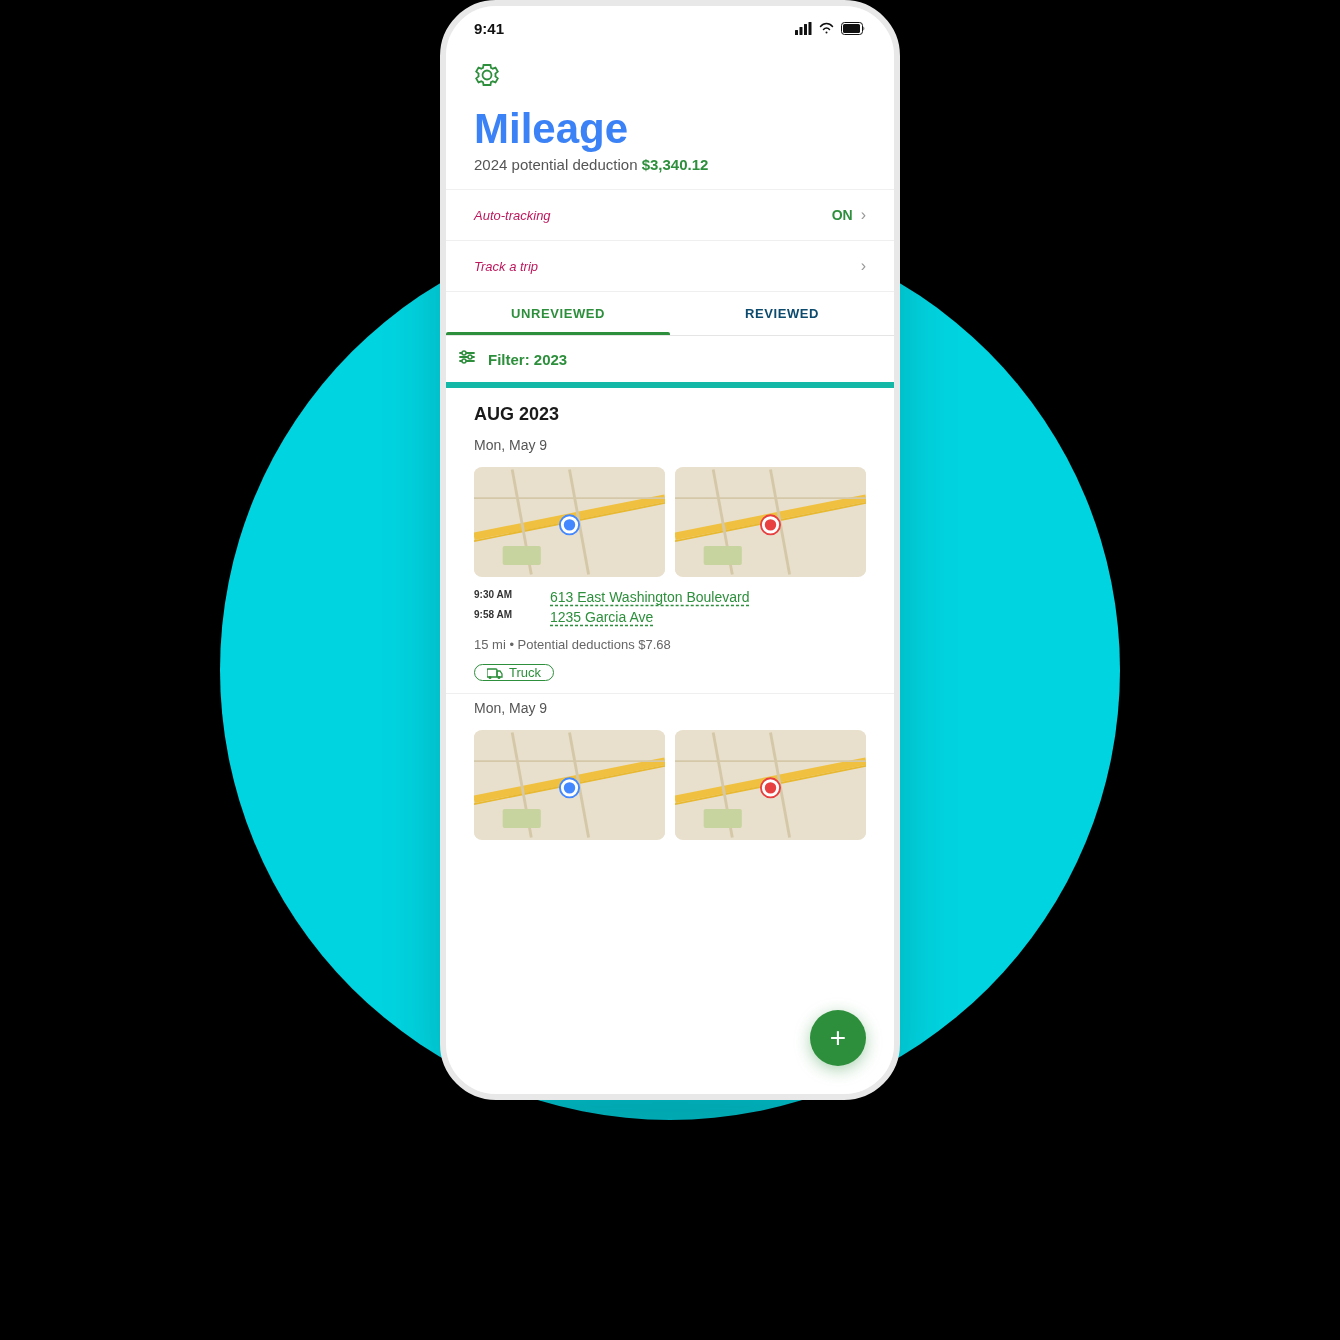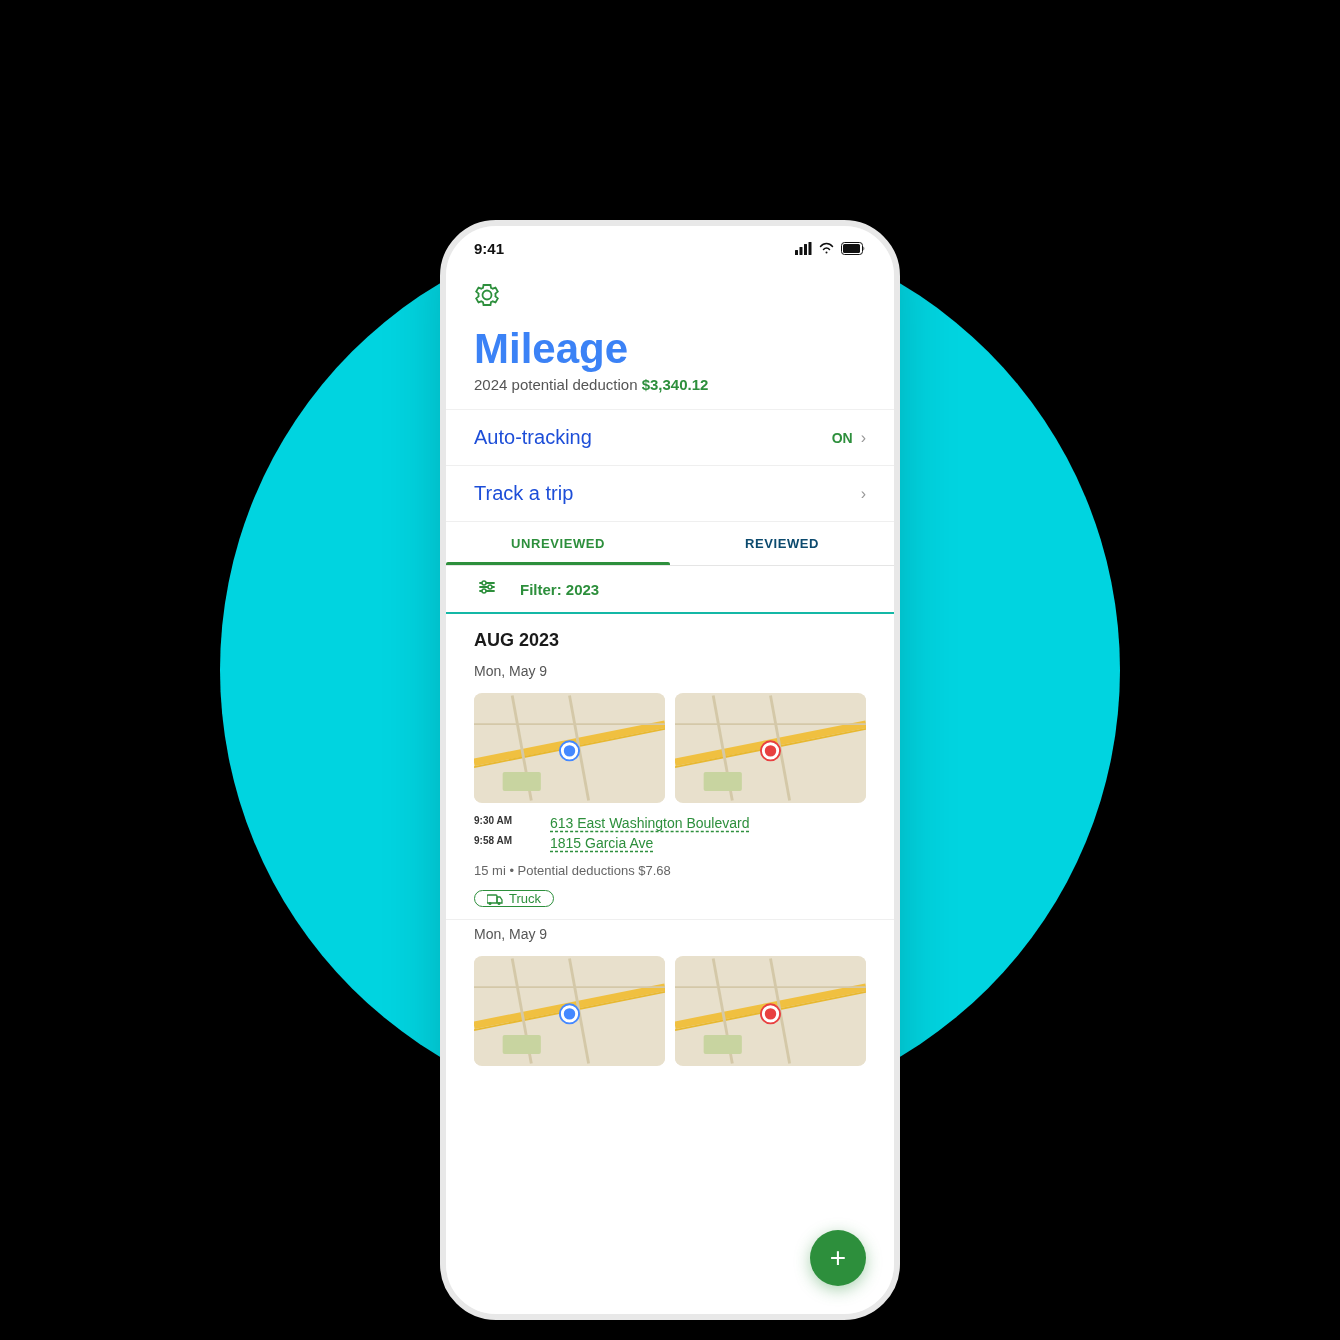--- a/index.html
+++ b/index.html
@@ -10,21 +10,21 @@
       align-items: center;
       min-height: 100vh;
       font-family: -apple-system, BlinkMacSystemFont, 'Segoe UI', sans-serif;
     }
     .scene {
       position: relative;
       width: 1172px;
       height: 1340px;
       display: flex;
       justify-content: center;
-      align-items: flex-end;
+      align-items: flex-start;
       background: #000;
     }
     .teal-circle {
       position: absolute;
       width: 900px;
       height: 900px;
       background: #00d4e0;
       border-radius: 50%;
       top: 50%;
       left: 50%;
@@ -111,22 +111,23 @@
     
     .menu-item {
       display: flex;
       align-items: center;
       justify-content: space-between;
       padding: 16px 28px;
       border-bottom: 1px solid #efefef;
       cursor: pointer;
     }
     .menu-item-label {
-      font-size: 20px;
-      color: #1d4ed8;
+      font-size: 13px;
+      color: #be185d;
+      font-style: italic;
     }
     .menu-item-right {
       display: flex;
       align-items: center;
       gap: 8px;
     }
     .on-badge {
       font-size: 14px;
       font-weight: 700;
       color: #2d8f3c;
@@ -163,23 +164,23 @@
       right: 0;
       height: 3px;
       background: #2d8f3c;
       border-radius: 2px 2px 0 0;
     }
 
     
     .filter-row {
       display: flex;
       align-items: center;
-      padding: 12px 32px;
-      border-bottom: 2px solid #14b8a6;
-      gap: 24px;
+      padding: 12px 12px;
+      border-bottom: 6px solid #14b8a6;
+      gap: 12px;
       cursor: pointer;
     }
     .filter-icon {
       color: #2d8f3c;
       font-size: 16px;
     }
     .filter-label {
       font-size: 15px;
       font-weight: 600;
       color: #2d8f3c;
@@ -414,21 +415,21 @@
           </div>
         </div>
 
         <div class="trip-detail">
           <div class="trip-location-row">
             <span class="trip-time">9:30 AM</span>
             <span class="trip-address">613 East Washington Boulevard</span>
           </div>
           <div class="trip-location-row">
             <span class="trip-time">9:58 AM</span>
-            <span class="trip-address">1815 Garcia Ave</span>
+            <span class="trip-address">1235 Garcia Ave</span>
           </div>
         </div>
         <div class="trip-meta">15 mi • Potential deductions $7.68</div>
         <div class="trip-tag">
           <svg width="16" height="12" viewBox="0 0 16 12" fill="none">
             <rect x="0" y="2" width="10" height="8" rx="1" stroke="#2d8f3c" stroke-width="1.3" fill="none"></rect>
             <path d="M10 4h3l2 3v3h-5V4z" stroke="#2d8f3c" stroke-width="1.3" fill="none"></path>
             <circle cx="3" cy="10.5" r="1.5" fill="#2d8f3c"></circle>
             <circle cx="12" cy="10.5" r="1.5" fill="#2d8f3c"></circle>
           </svg>

